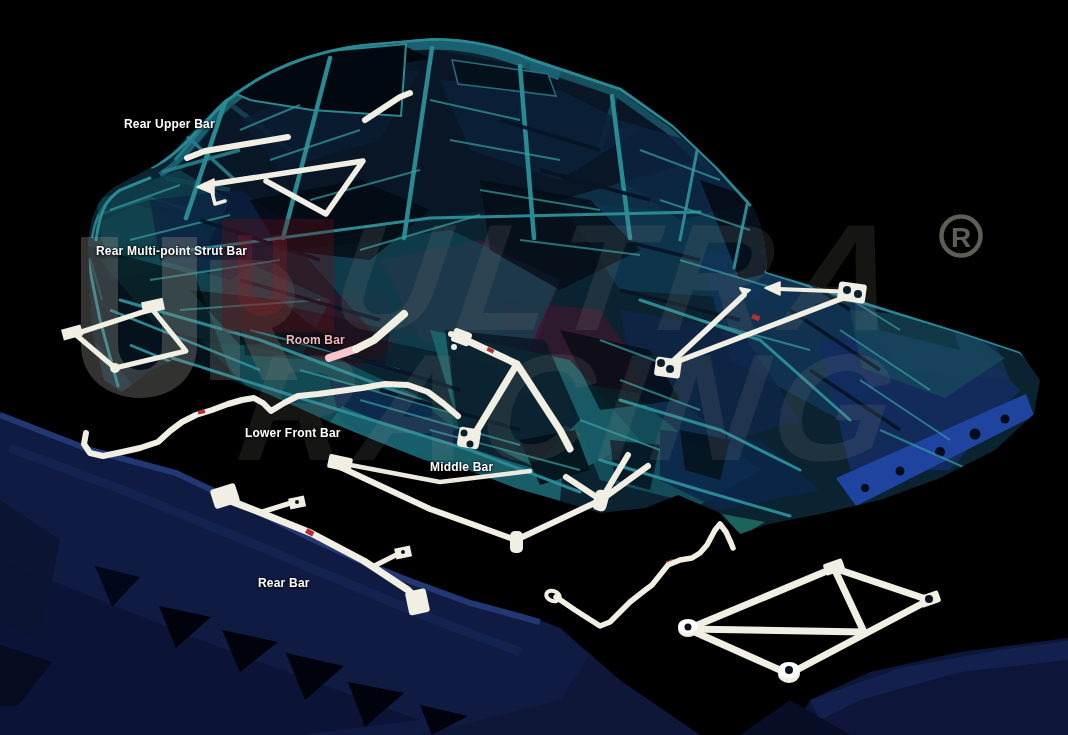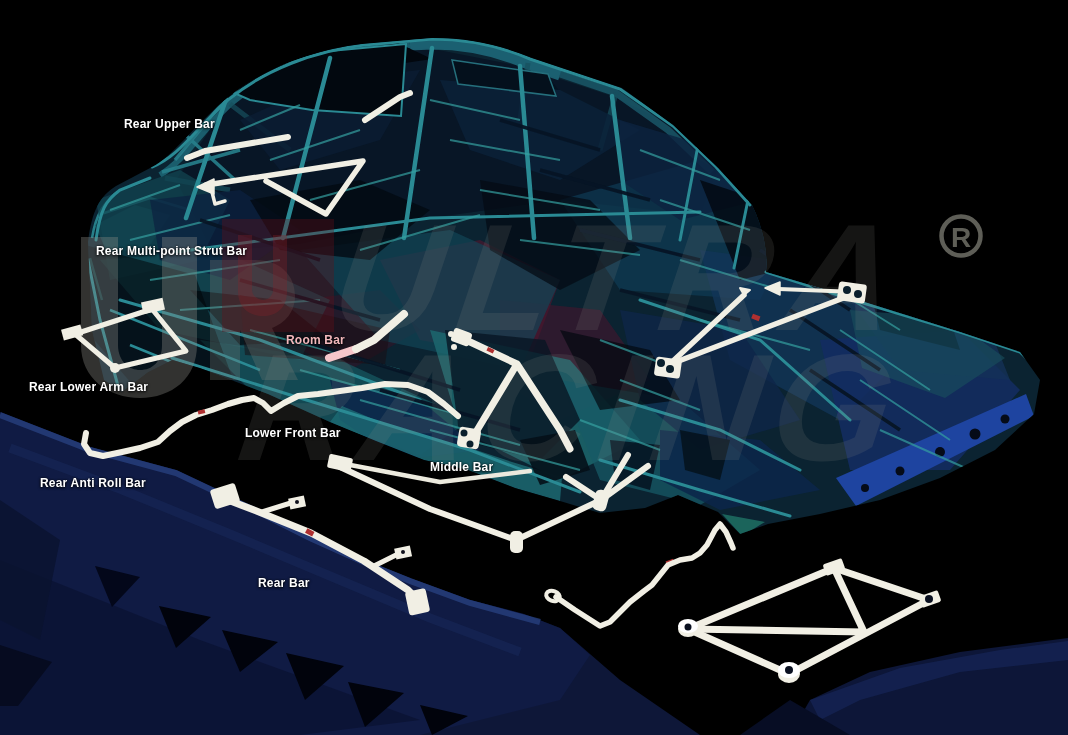--- a/index.html
+++ b/index.html
@@ -239,18 +239,16 @@
     <circle cx="789" cy="670" r="4" fill="#0a1020" stroke="none"></circle>
     <rect x="824" y="561" width="20" height="12" rx="2" fill="#f1efe4" stroke="none" transform="rotate(-20 834 567)"></rect>
     <rect x="920" y="593" width="20" height="12" rx="2" fill="#f1efe4" stroke="none" transform="rotate(-20 930 599)"></rect>
     <circle cx="929" cy="599" r="4" fill="#0a1020" stroke="none"></circle>
   </g>
 </svg>
 
 <div class="lbl" style="left:124px;top:117px;">Rear Upper Bar</div>
 <div class="lbl" style="left:96px;top:220px;margin-top:24px;">Rear Multi-point Strut Bar</div>
 <div class="lbl" style="left:262px;top:333px;color:#f2b8bc;padding-left:24px;">Room Bar</div>
-<div class="lbl" style="left:29px;top:380px;">Rear Lower Arm Bar</div>
 <div class="lbl" style="left:245px;top:426px;">Lower Front Bar</div>
-<div class="lbl" style="left:40px;top:476px;">Rear Anti Roll Bar</div>
 <div class="lbl" style="left:430px;top:460px;">Middle Bar</div>
 <div class="lbl" style="left:258px;top:576px;">Rear Bar</div>
 </div>
 
 </body></html>

